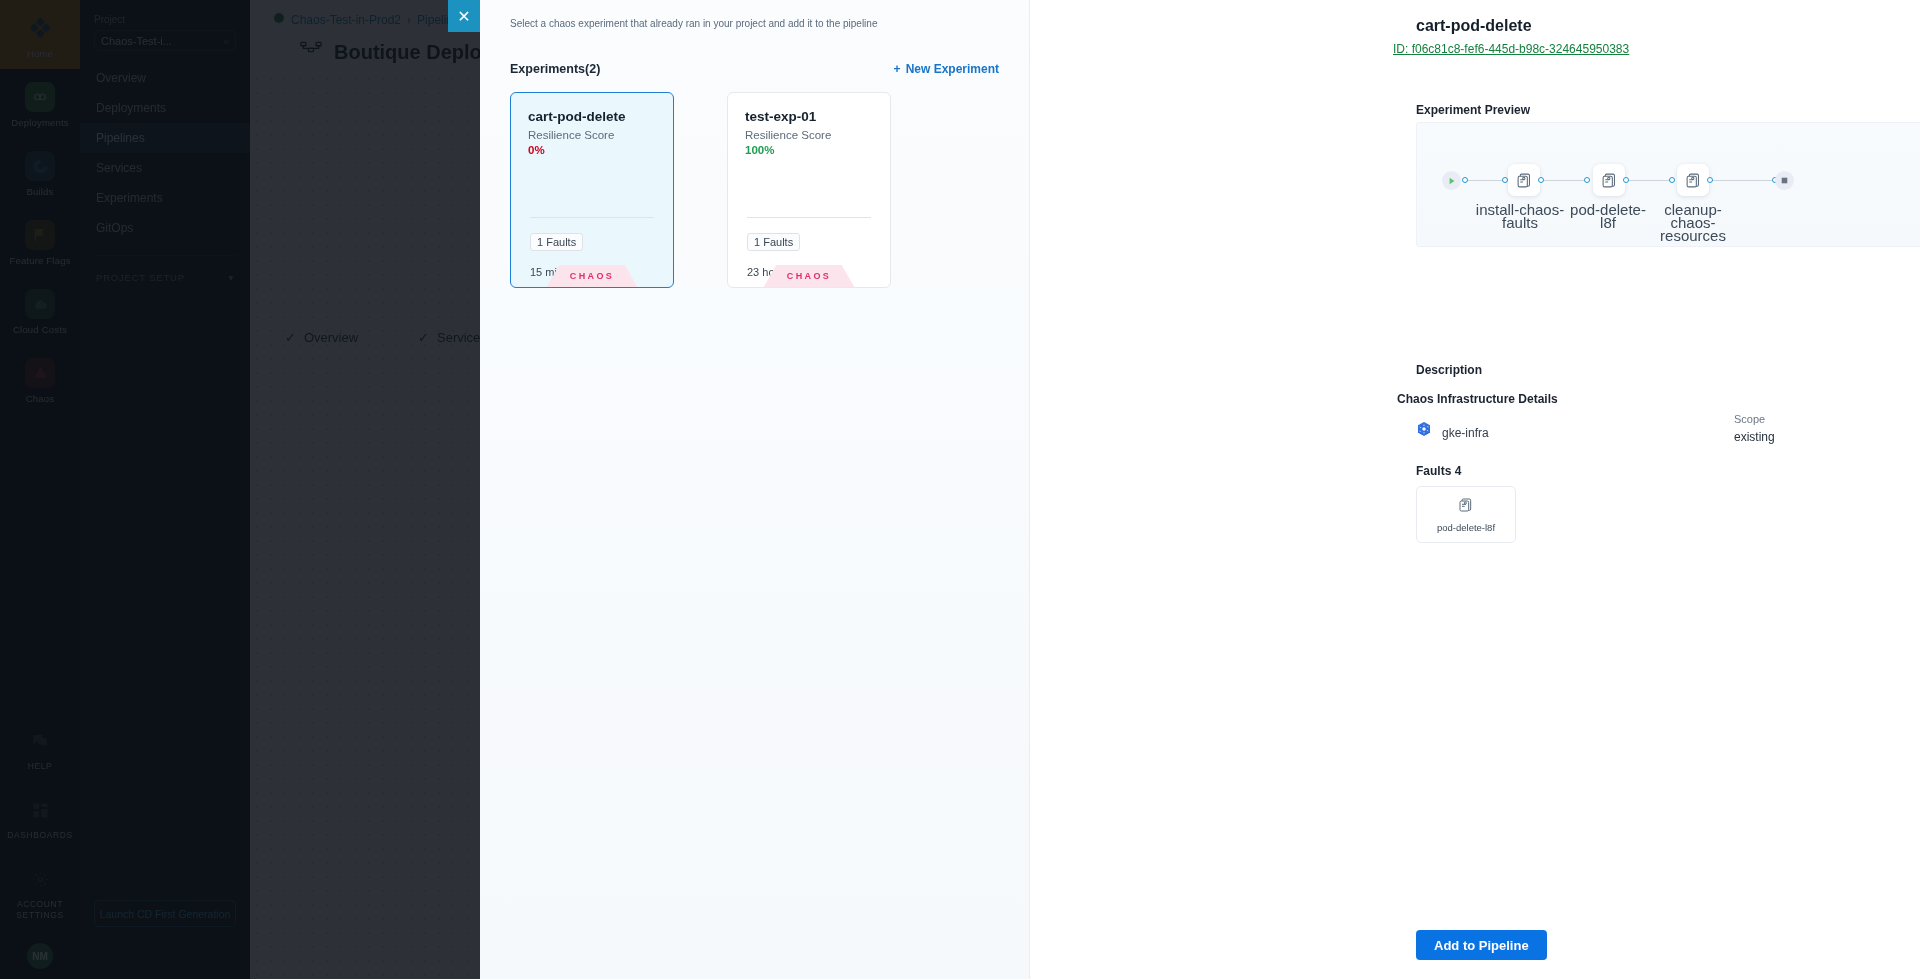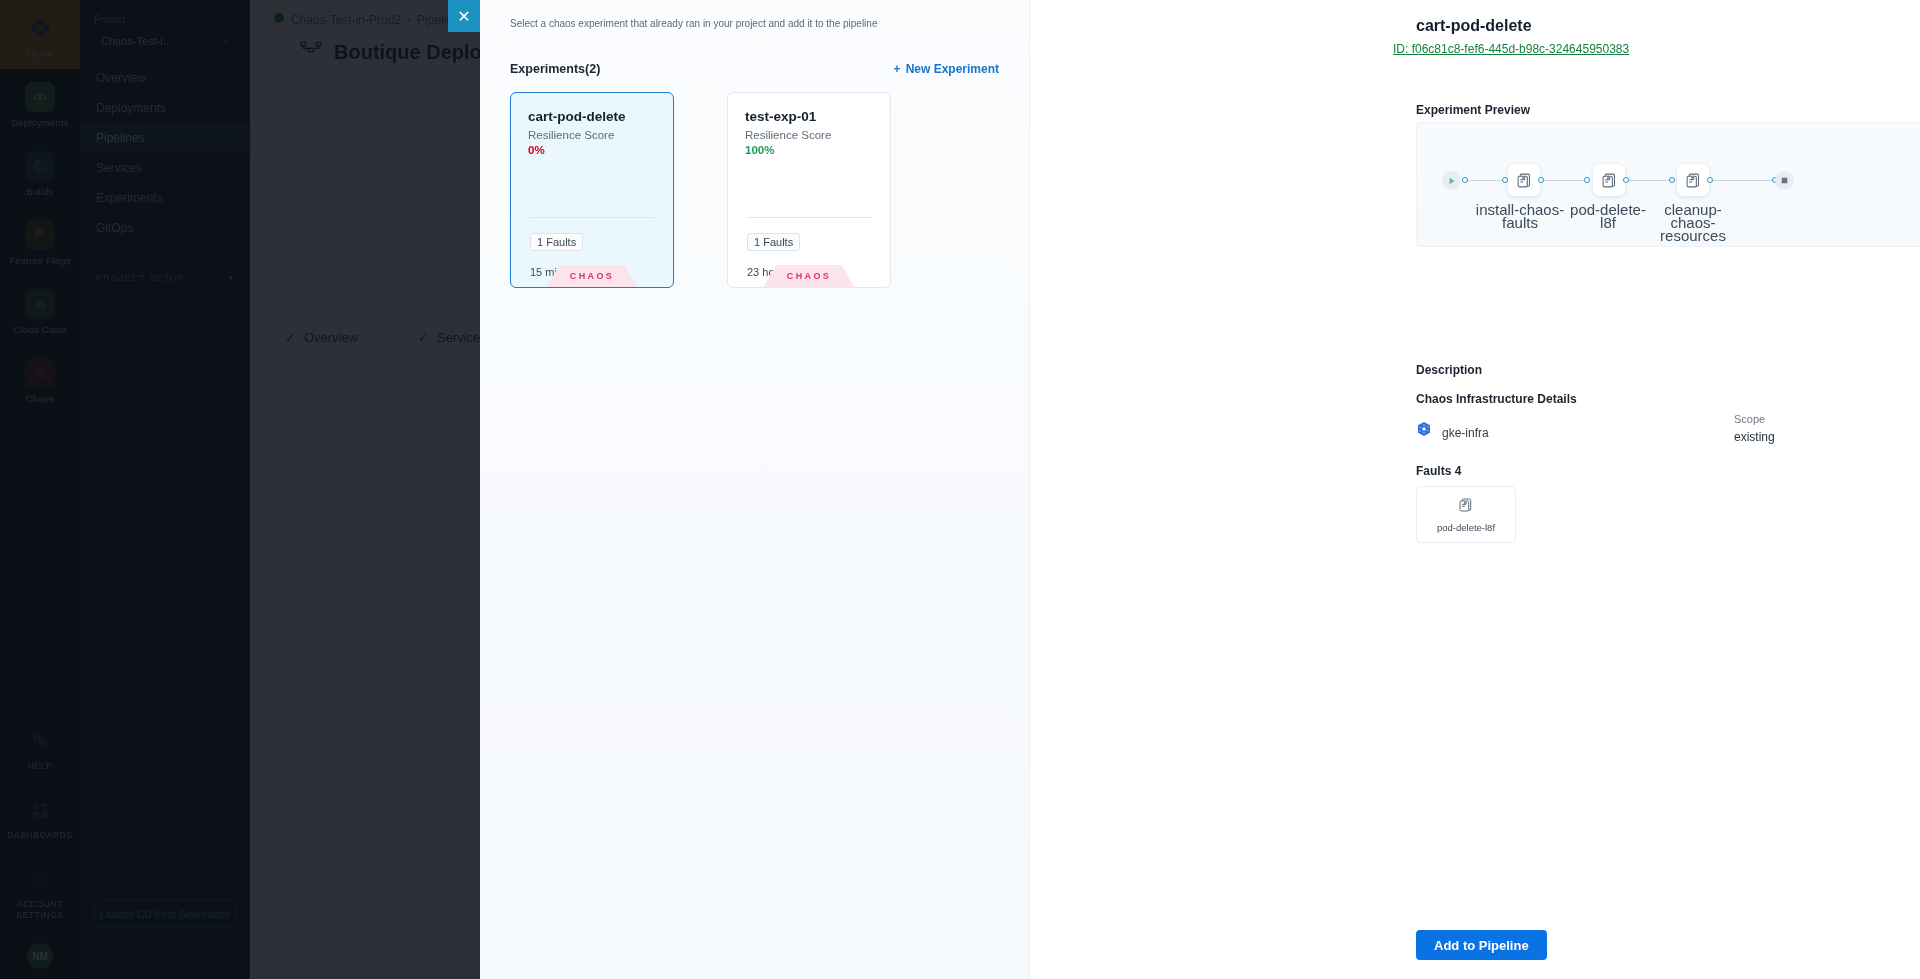--- a/index.html
+++ b/index.html
@@ -537,21 +537,21 @@
         <div class="pv-line" style="left:296px; top:57px; width:60px"></div>
         <div class="pv-dot" style="left:355px; top:54px"></div>
         <div class="pv-start" style="left:358px; top:48px">
           <svg width="7" height="7" viewBox="0 0 10 10" fill="#6b7280">
               <rect x="1" y="1" width="8" height="8"></rect>
             </svg>
         </div>
       </div>
 
       <div class="sect-label" style="left:386px; top:363px">Description</div>
-      <div class="sect-label" style="left:386px; top:392px">Chaos Infrastructure Details</div>
+      <div class="sect-label" style="left:367px; top:392px">Chaos Infrastructure Details</div>
 
       <div class="infra-row">
         <span class="k8s-ico">
           <svg width="16" height="16" viewBox="0 0 24 24">
             <polygon points="12,1.5 21,6.5 21,17.5 12,22.5 3,17.5 3,6.5" fill="#2f6fe0"></polygon>
             <g fill="#fff">
                 <circle cx="12" cy="12" r="2.6"></circle>
               <path d="M12 4.2l.8 3.1h-1.6zM12 19.8l-.8-3.1h1.6zM5 8.2l3 1.4-.8 1.4zM19 15.8l-3-1.4.8-1.4zM5 15.8l.8-1.4 2.2 1.4zM19 8.2l-.8 1.4L16 8.2z"></path>
             </g>
           </svg>

